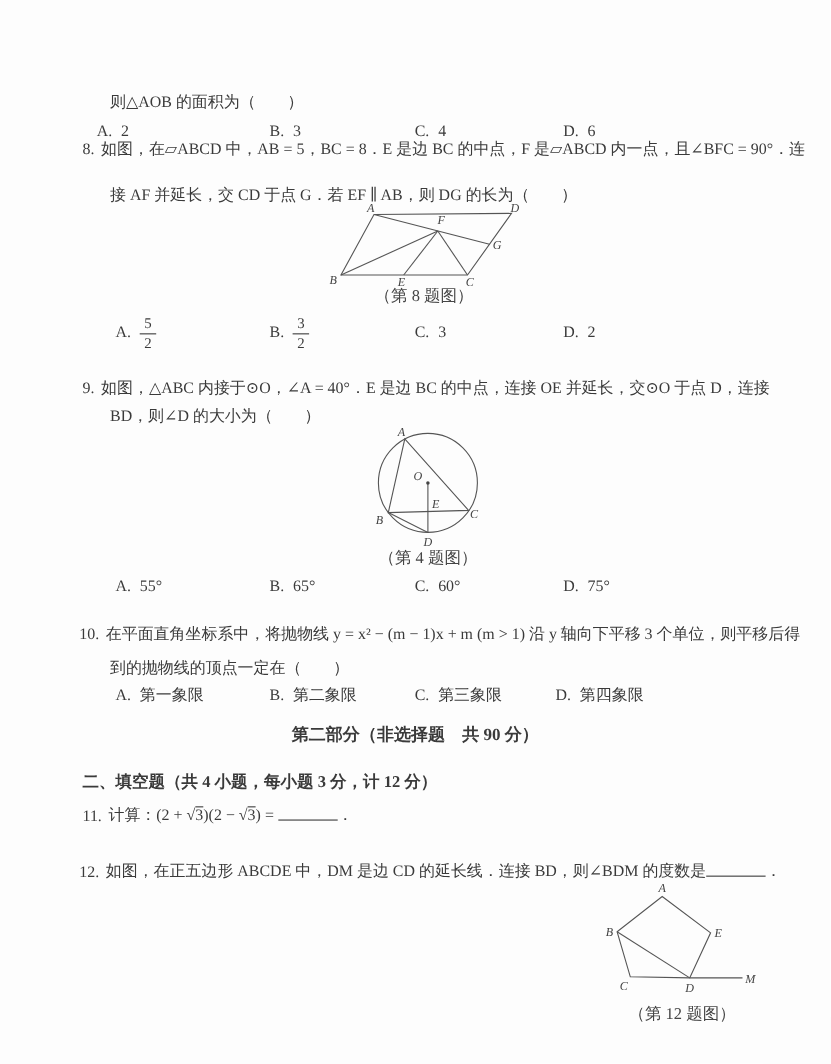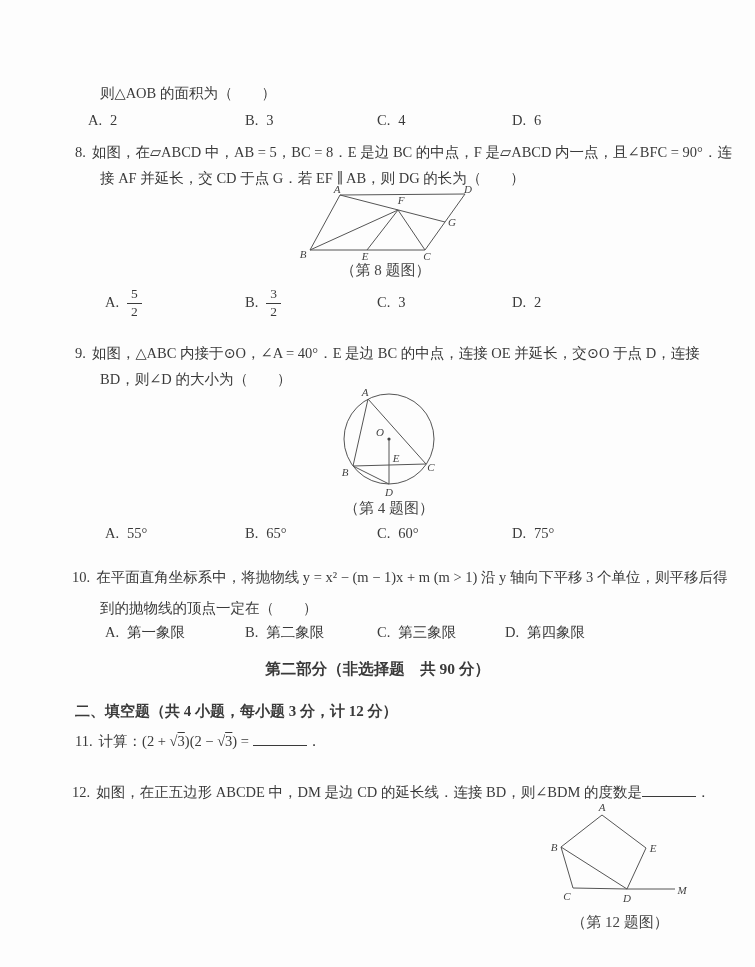--- a/index.html
+++ b/index.html
@@ -32,21 +32,21 @@
 <div class="page">
 
   <div class="abs" style="left:100px;top:83px;">则△AOB 的面积为（　　）</div>
   <div class="optrow" style="top:110px;">
     <span class="opt" style="left:88px;"><span class="lbl">A.</span><span>2</span></span>
     <span class="opt" style="left:245px;"><span class="lbl">B.</span><span>3</span></span>
     <span class="opt" style="left:377px;"><span class="lbl">C.</span><span>4</span></span>
     <span class="opt" style="left:512px;"><span class="lbl">D.</span><span>6</span></span>
   </div>
 
-  <div class="abs" style="left:75px;top:142px;"><span class="qnum">8.</span><span>如图，在▱ABCD 中，AB = 5，BC = 8．E 是边 BC 的中点，F 是▱ABCD 内一点，且∠BFC = 90°．连</span></div>
+  <div class="abs" style="left:75px;top:126px;"><span class="qnum">8.</span><span>如图，在▱ABCD 中，AB = 5，BC = 8．E 是边 BC 的中点，F 是▱ABCD 内一点，且∠BFC = 90°．连</span></div>
   <div class="abs" style="left:100px;top:168px;">接 AF 并延长，交 CD 于点 G．若 EF ∥ AB，则 DG 的长为（　　）</div>
 
   <svg style="left:293px;top:188px;" width="185" height="72" viewBox="0 0 185 72">
     <polygon points="47,7 172,6 132,62 17,62"></polygon>
     <line x1="47" y1="7" x2="152" y2="34"></line>
     <line x1="17" y1="62" x2="105" y2="22"></line>
     <line x1="74" y1="62" x2="105" y2="22"></line>
     <line x1="132" y1="62" x2="105" y2="22"></line>
     <text x="44" y="5" text-anchor="middle">A</text>
     <text x="175" y="5" text-anchor="middle">D</text>

